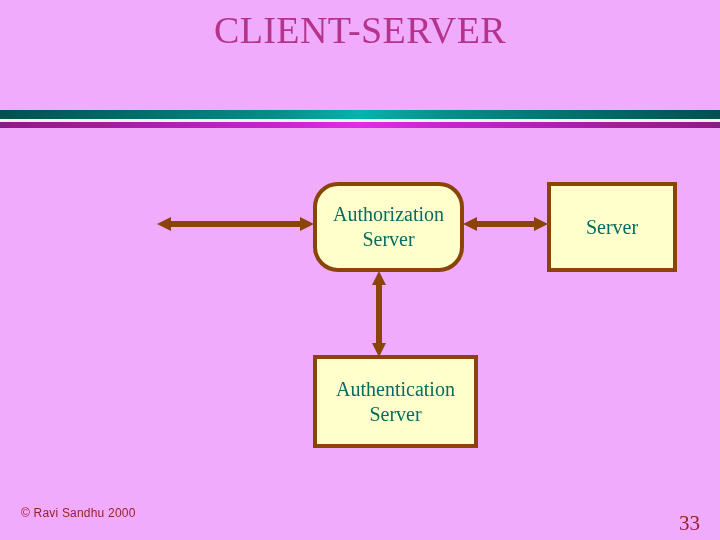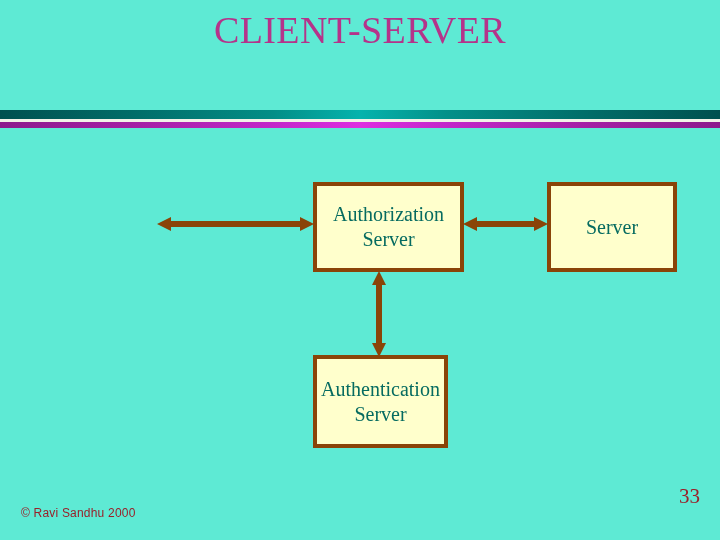--- a/index.html
+++ b/index.html
@@ -10,21 +10,21 @@
     width: 720px;
     height: 540px;
     background: #ffffcc;
     font-family: "Liberation Serif", "DejaVu Serif", serif;
     overflow: hidden;
   }
   #slide {
     position: relative;
     width: 720px;
     height: 540px;
-    background: #5eead4;
+    background: #f0abfc;
   }
 
   
   #title-block {
     position: absolute;
     left: 0;
     top: 8px;
     width: 720px;
     text-align: center;
     color: #b5338a;
@@ -81,23 +81,23 @@
     color: #066b60;
     display: flex;
     align-items: center;
     justify-content: center;
     text-align: center;
     font-size: 20px;
     line-height: 25px;
     font-family: "Liberation Serif", "DejaVu Serif", serif;
   }
   #box-client            { left: 33px;  top: 182px; width: 125px; height: 90px; }
-  #box-authorization     { left: 313px; top: 182px; width: 151px; height: 90px; }
+  #box-authorization     { left: 313px; top: 182px; width: 151px; height: 90px; border-radius: 25px; }
   #box-server            { left: 547px; top: 182px; width: 130px; height: 90px; }
-  #box-authentication    { left: 313px; top: 355px; width: 135px; height: 93px; }
+  #box-authentication    { left: 313px; top: 355px; width: 165px; height: 93px; }
 
   
   .connector { position: absolute; }
   .connector svg { display: block; overflow: visible; }
 
   #arrow-client-auth  { left: 157px; top: 213px; width: 157px; height: 22px; }
   #arrow-auth-server  { left: 463px; top: 213px; width: 85px;  height: 22px; }
   #arrow-auth-authn   { left: 368px; top: 271px; width: 22px;  height: 86px; }
 
   
@@ -107,21 +107,21 @@
     top: 506px;
     color: #99202a;
     font-size: 12px;
     letter-spacing: 0.2px;
     font-family: Liberation Sans, sans-serif;
     white-space: nowrap;
   }
   #page-number {
     position: absolute;
     right: 20px;
-    top: 484px;
+    top: 511px;
     color: #99202a;
     font-size: 21px;
     font-family: "Liberation Serif", "DejaVu Serif", serif;
   }
 </style>
 </head>
 <body>
 
 <div id="slide">
 

